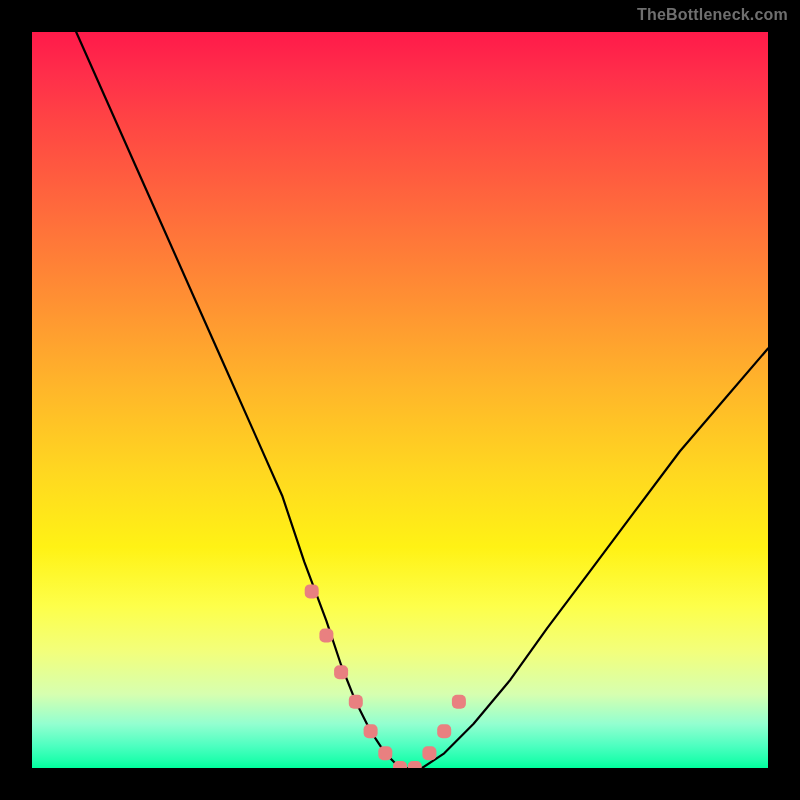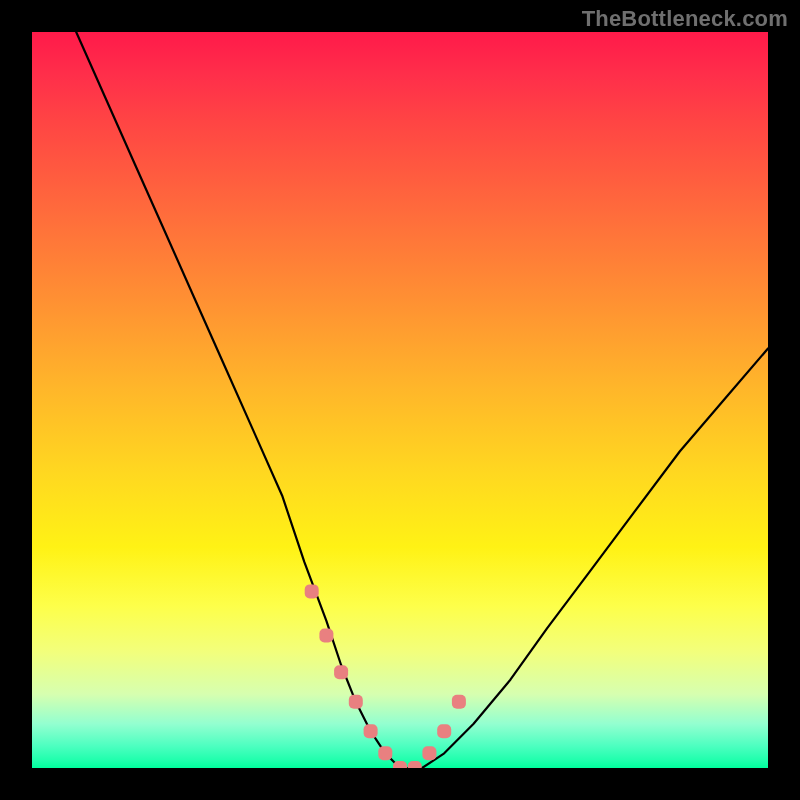--- a/index.html
+++ b/index.html
@@ -17,21 +17,21 @@
     left: 0;
     width: 800px;
     height: 800px;
     background: #000;
   }
   .watermark {
     position: absolute;
     top: 6px;
     right: 12px;
     color: #6f6f6f;
-    font-size: 22px;
+    font-size: 16px;
     font-weight: 600;
     letter-spacing: 0.2px;
     z-index: 10;
   }
   .plot-area {
     position: absolute;
     top: 32px;
     left: 32px;
     width: 736px;
     height: 736px;

